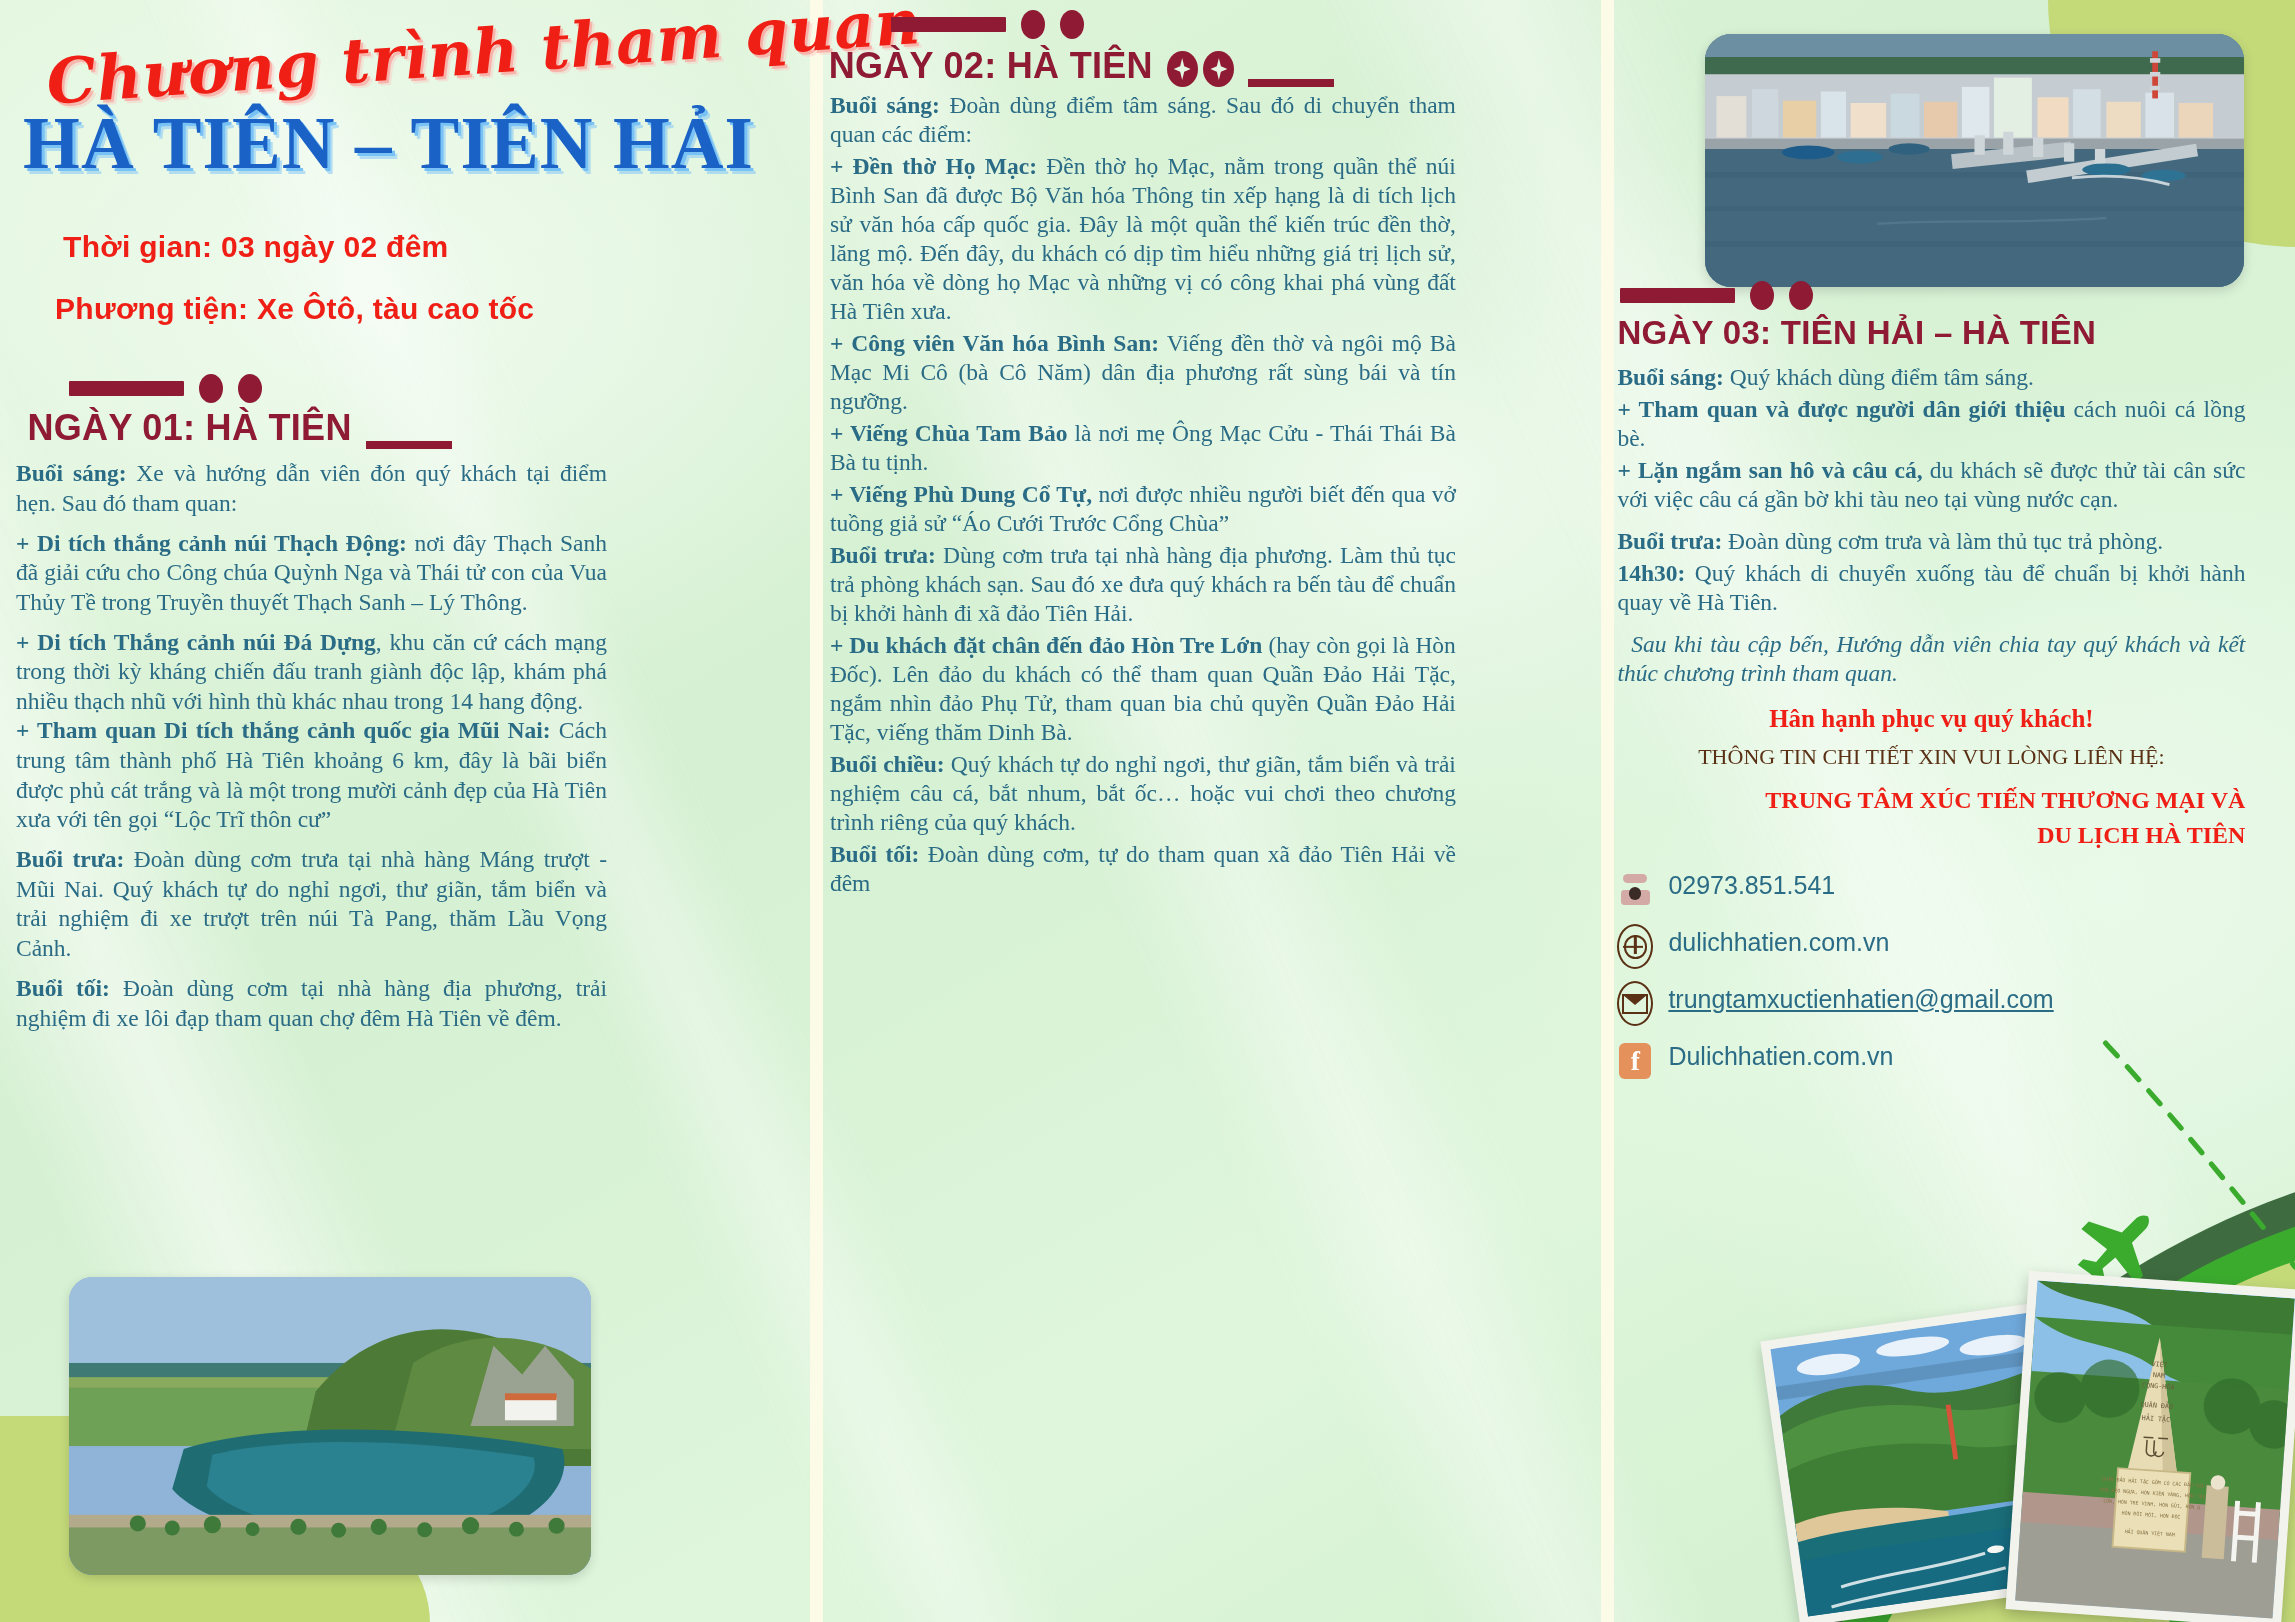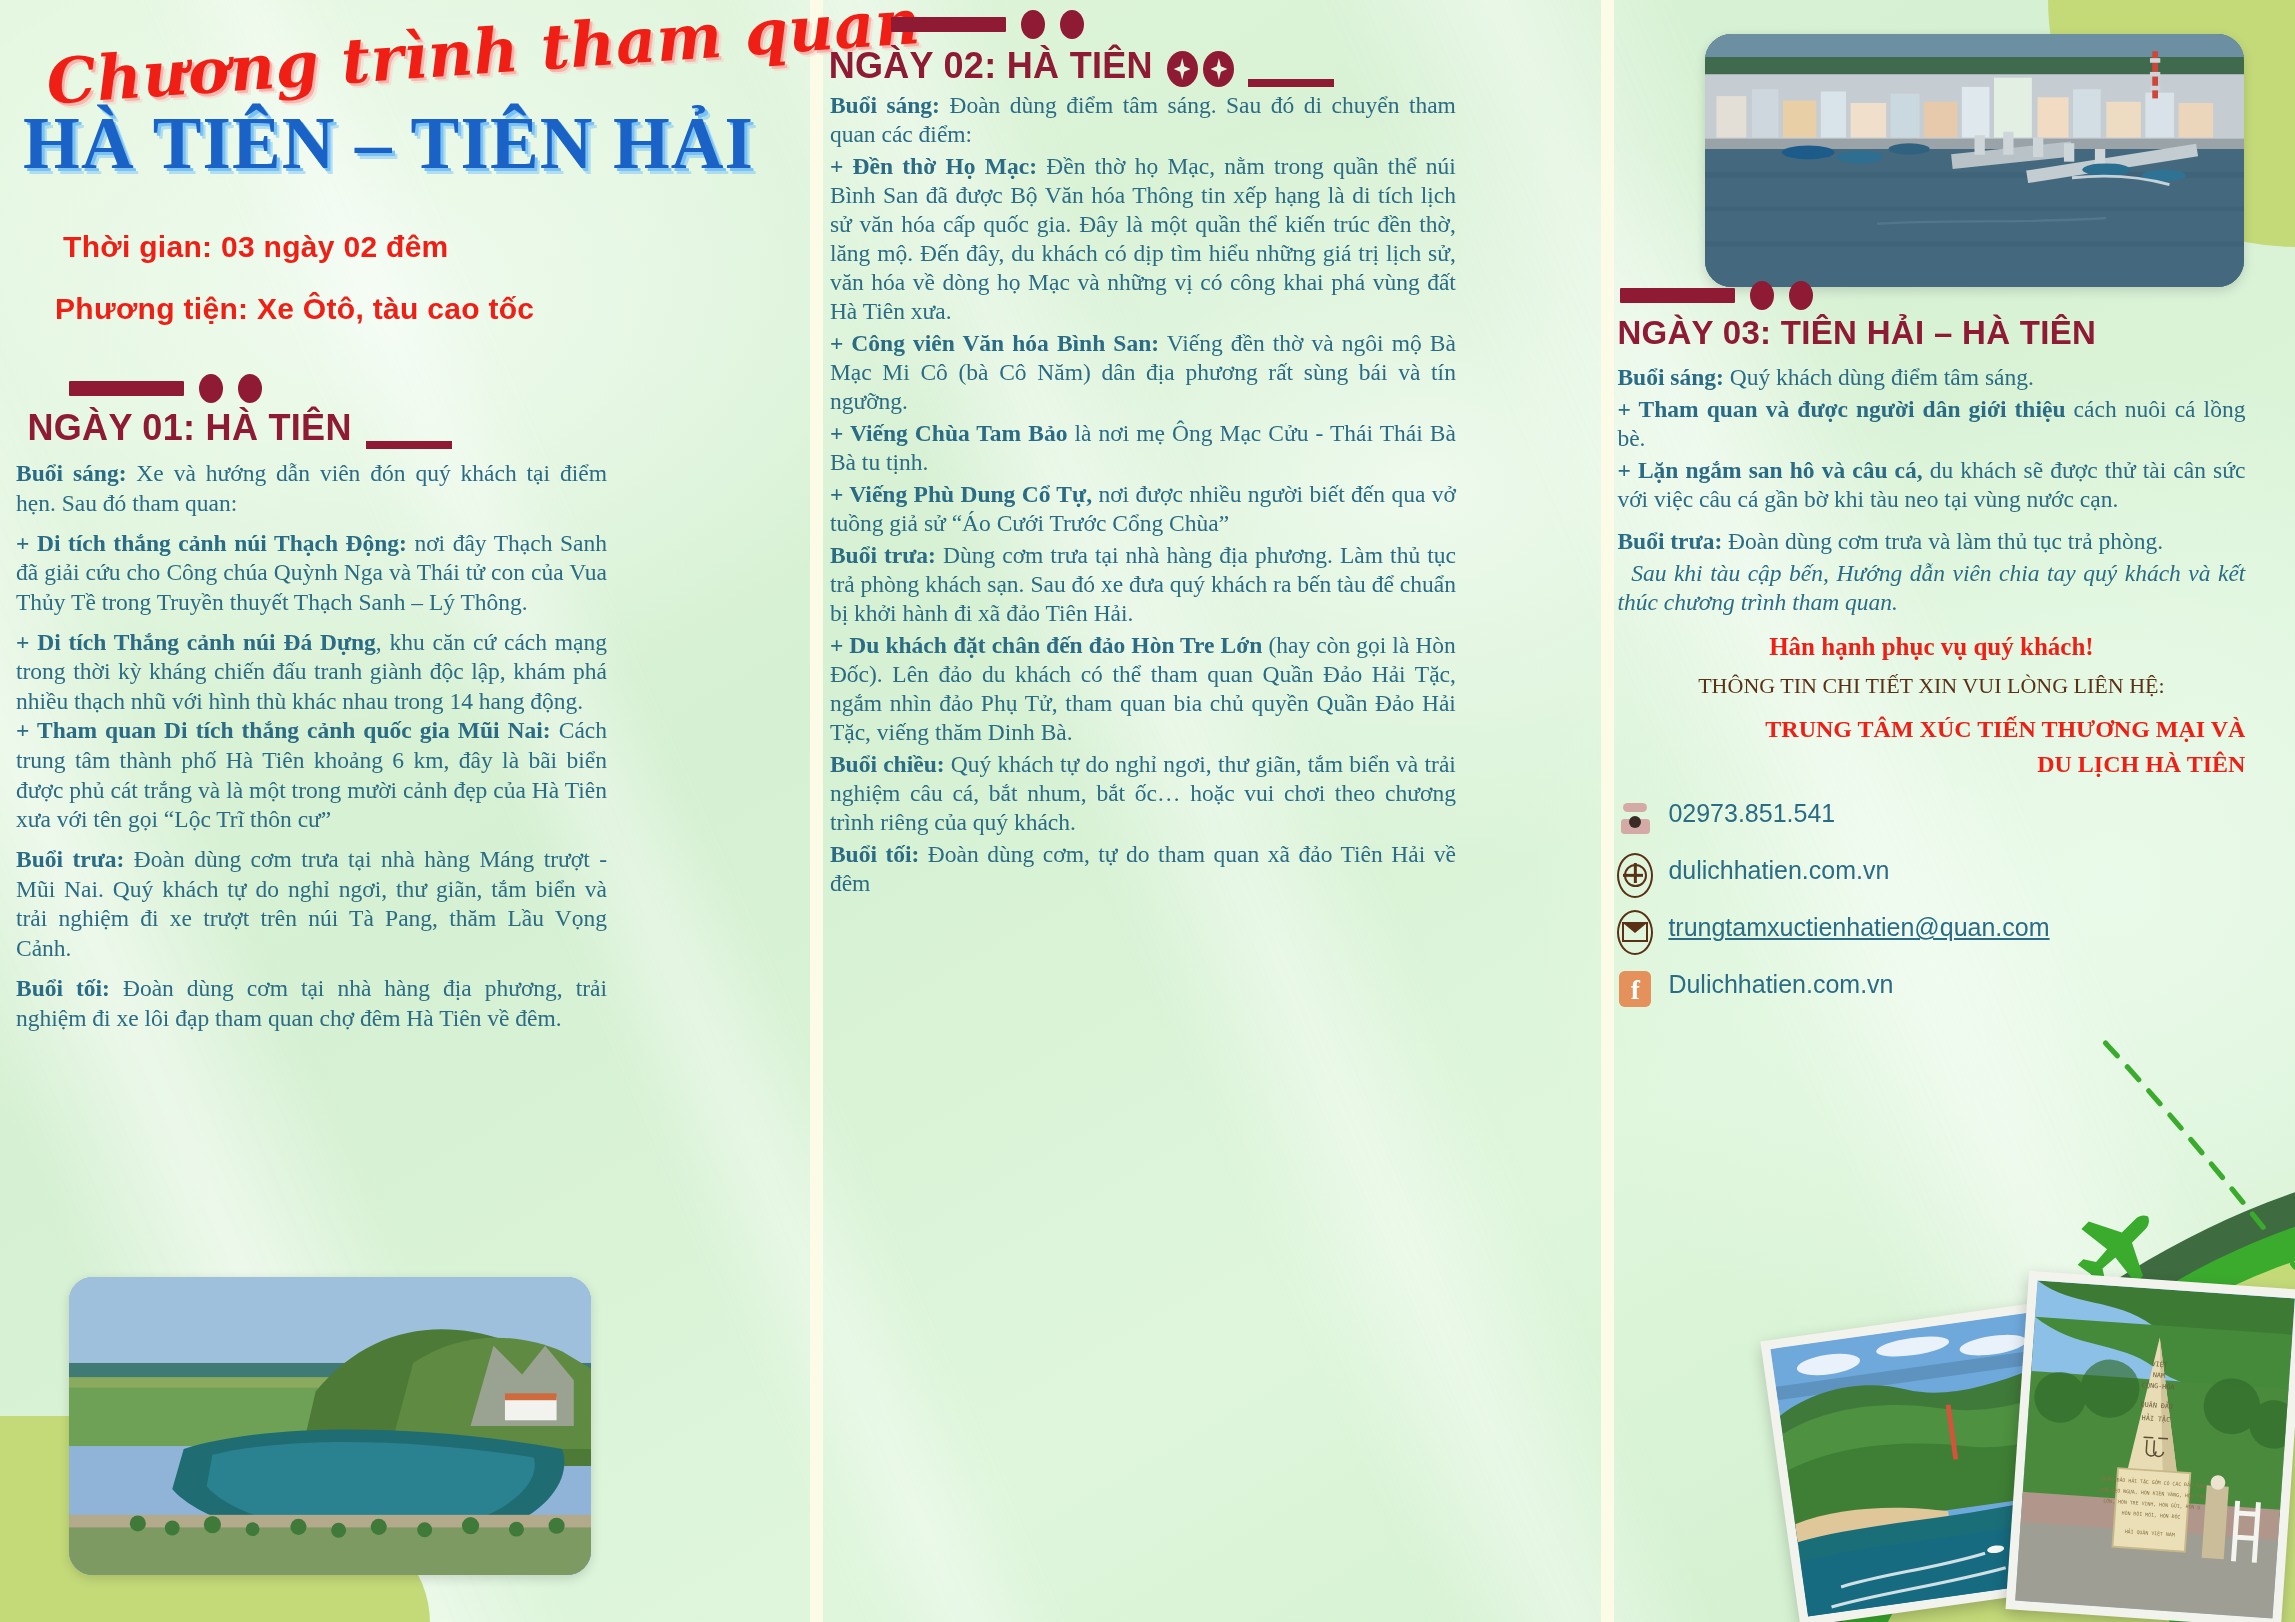--- a/index.html
+++ b/index.html
@@ -411,20 +411,21 @@
     </div>
     <div class="day-h" style="position:absolute;left:3.4px;top:314px;font-size:33px;">
       <span>NGÀY 03: TIÊN HẢI – HÀ TIÊN</span>
     </div>
 
     <div class="body-text" style="position:absolute;left:3.4px;top:363px;width:628px;">
       <p style="margin-bottom:2.3px"><b>Buổi sáng:</b><span> Quý khách dùng điểm tâm sáng.</span></p>
       <p style="margin-bottom:2.3px"><b>+ Tham quan và được người dân giới thiệu</b><span> cách nuôi cá lồng bè.</span></p>
       <p style="margin-bottom:12.6px"><b>+ Lặn ngắm san hô và câu cá,</b><span> du khách sẽ được thử tài cân sức với việc câu cá gần bờ khi tàu neo tại vùng nước cạn.</span></p>
       <p style="margin-bottom:2.3px"><b>Buổi trưa:</b><span> Đoàn dùng cơm trưa và làm thủ tục trả phòng.</span></p>
+      <p style="margin-bottom:12.6px"><b>14h30:</b><span> Quý khách di chuyển xuống tàu để chuẩn bị khởi hành quay về Hà Tiên.</span></p>
       <p class="it" style="margin-bottom:5.7px;text-indent:13.8px;">Sau khi tàu cập bến, Hướng dẫn viên chia tay quý khách và kết thúc chương trình tham quan.</p>
       <div class="red-line">Hân hạnh phục vụ quý khách!</div>
       <div class="contact-h">THÔNG TIN CHI TIẾT XIN VUI LÒNG LIÊN HỆ:</div>
       <div class="contact-org">
         <div>TRUNG TÂM XÚC TIẾN THƯƠNG MẠI VÀ</div>
         <div>DU LỊCH HÀ TIÊN</div>
       </div>
 
       <div class="crow">
         <span class="ic">
@@ -443,21 +444,21 @@
             </span>
           </span>
         <span class="txt">dulichhatien.com.vn</span>
       </div>
       <div class="crow">
         <span class="ic">
             <span class="ring">
               <span class="env"></span>
             </span>
           </span>
-        <span class="txt u">trungtamxuctienhatien@quan.com</span>
+        <span class="txt u">trungtamxuctienhatien@gmail.com</span>
       </div>
       <div class="crow">
         <span class="ic">
             <span class="fb">f</span>
           </span>
         <span class="txt">Dulichhatien.com.vn</span>
       </div>
     </div>
   </div>
 </div>

